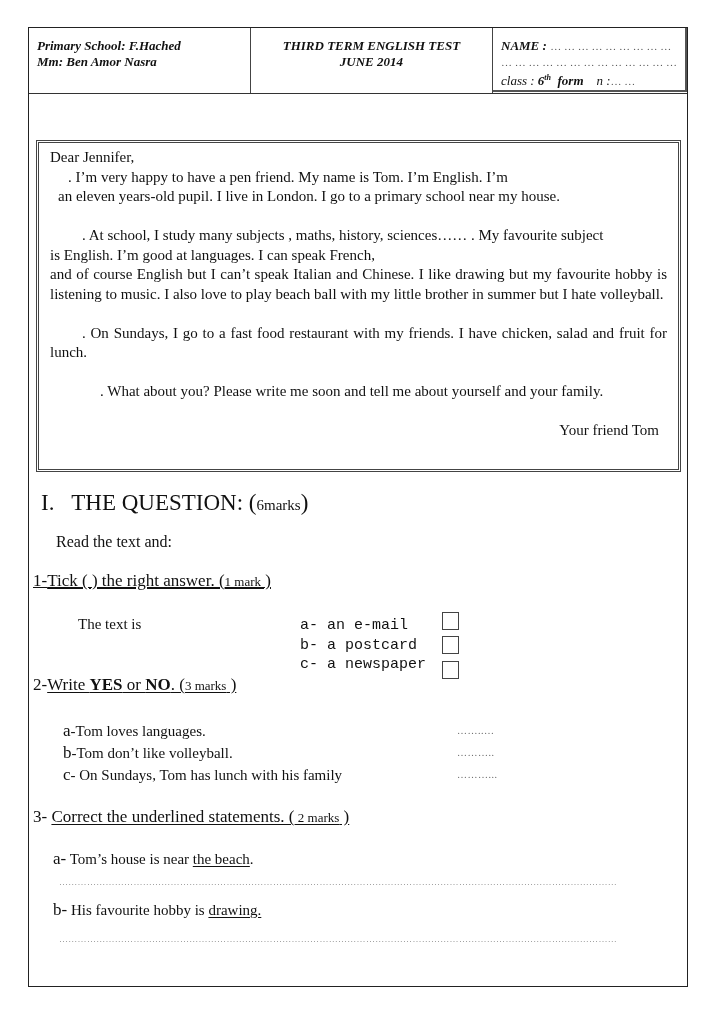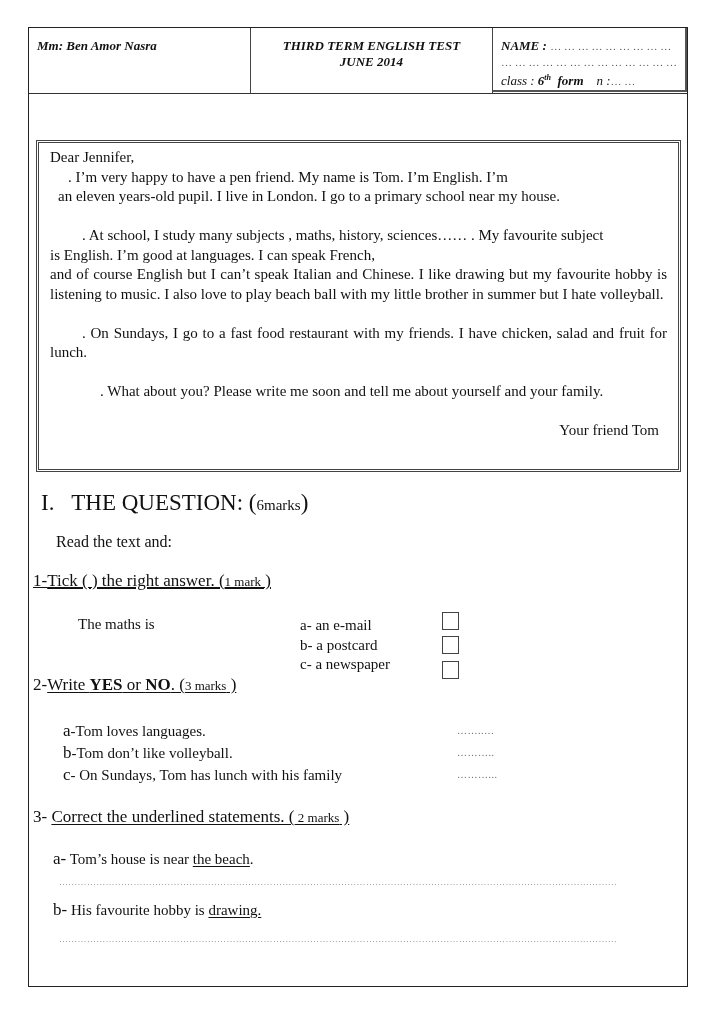--- a/index.html
+++ b/index.html
@@ -24,41 +24,42 @@
   .textbox .sign { text-align: right; margin-right: 8px; }
 
   .q-title { position: absolute; left: 12px; top: 462px; font-size: 23px; }
   .q-title .small { font-size: 15px; }
   .q-read { position: absolute; left: 27px; top: 505px; font-size: 16px; }
   .q1 { position: absolute; left: 4px; top: 543px; font-size: 17px; text-decoration: underline; }
   .u { text-decoration: underline; text-underline-offset: 2px; }
   .small13 { font-size: 13px; }
 
   .q1-stem { position: absolute; left: 49px; top: 588px; font-size: 15px; }
-  .q1-opts { position: absolute; left: 271px; top: 588px; font-size: 15px; line-height: 19.5px; }
+  .q1-opts { position: absolute; left: 271px; top: 588px; font-size: 15px; line-height: 19.5px; font-family: Liberation Mono, monospace; }
   .checkbox { position: absolute; left: 413px; width: 17px; height: 18px; border: 1.5px solid #444; box-sizing: border-box; cursor: pointer; }
 
   .q2 { position: absolute; left: 4px; top: 647px; font-size: 17px; }
   .q2-items { position: absolute; left: 34px; top: 692px; font-size: 15px; line-height: 22px; }
   .q2-items .lead { font-size: 17px; }
   .answer-dots { position: absolute; left: 428px; font-size: 10px; color: #666; letter-spacing: 0.5px; }
 
   .q3 { position: absolute; left: 4px; top: 779px; font-size: 17px; }
   .q3-a { position: absolute; left: 24px; top: 821px; font-size: 15px; }
   .q3-b { position: absolute; left: 24px; top: 872px; font-size: 15px; }
   .q3 .lead, .q3-a .lead, .q3-b .lead { font-size: 17px; }
   .line-dots { position: absolute; left: 30px; width: 605px; overflow: hidden; white-space: nowrap; font-size: 9px; color: #777; letter-spacing: 0.3px; }
 </style>
 </head>
 <body>
 
 <div class="frame">
 
   <div class="header">
     <div class="hcell left">
+      <div>Primary School: F.Hached</div>
       <div>Mm: Ben Amor Nasra</div>
     </div>
     <div class="hcell mid">
       <div>THIRD TERM ENGLISH TEST</div>
       <div>JUNE  2014</div>
     </div>
     <div class="hcell right">
       <div class="row">
         <span>NAME :</span>
         <span class="dots">… … … … … … … … …</span>
@@ -96,21 +97,21 @@
     <span>I.</span>&nbsp;&nbsp;
     <span>THE QUESTION: (</span><span class="small">6marks</span><span>)</span>
   </div>
 
   <div class="q-read">Read the text and:</div>
 
   <div class="q1">
     <span>1-</span><span class="u"><span>Tick (    ) the right answer. (</span><span class="small13">1 mark</span><span> )</span></span>
   </div>
 
-  <div class="q1-stem">The maths is</div>
+  <div class="q1-stem">The text is</div>
   <div class="q1-opts">
     <div>a- an e-mail</div>
     <div>b- a postcard</div>
     <div>c- a newspaper</div>
   </div>
   <div class="checkbox" style="top:584px"></div>
   <div class="checkbox" style="top:608px"></div>
   <div class="checkbox" style="top:633px"></div>
 
   <div class="q2">

